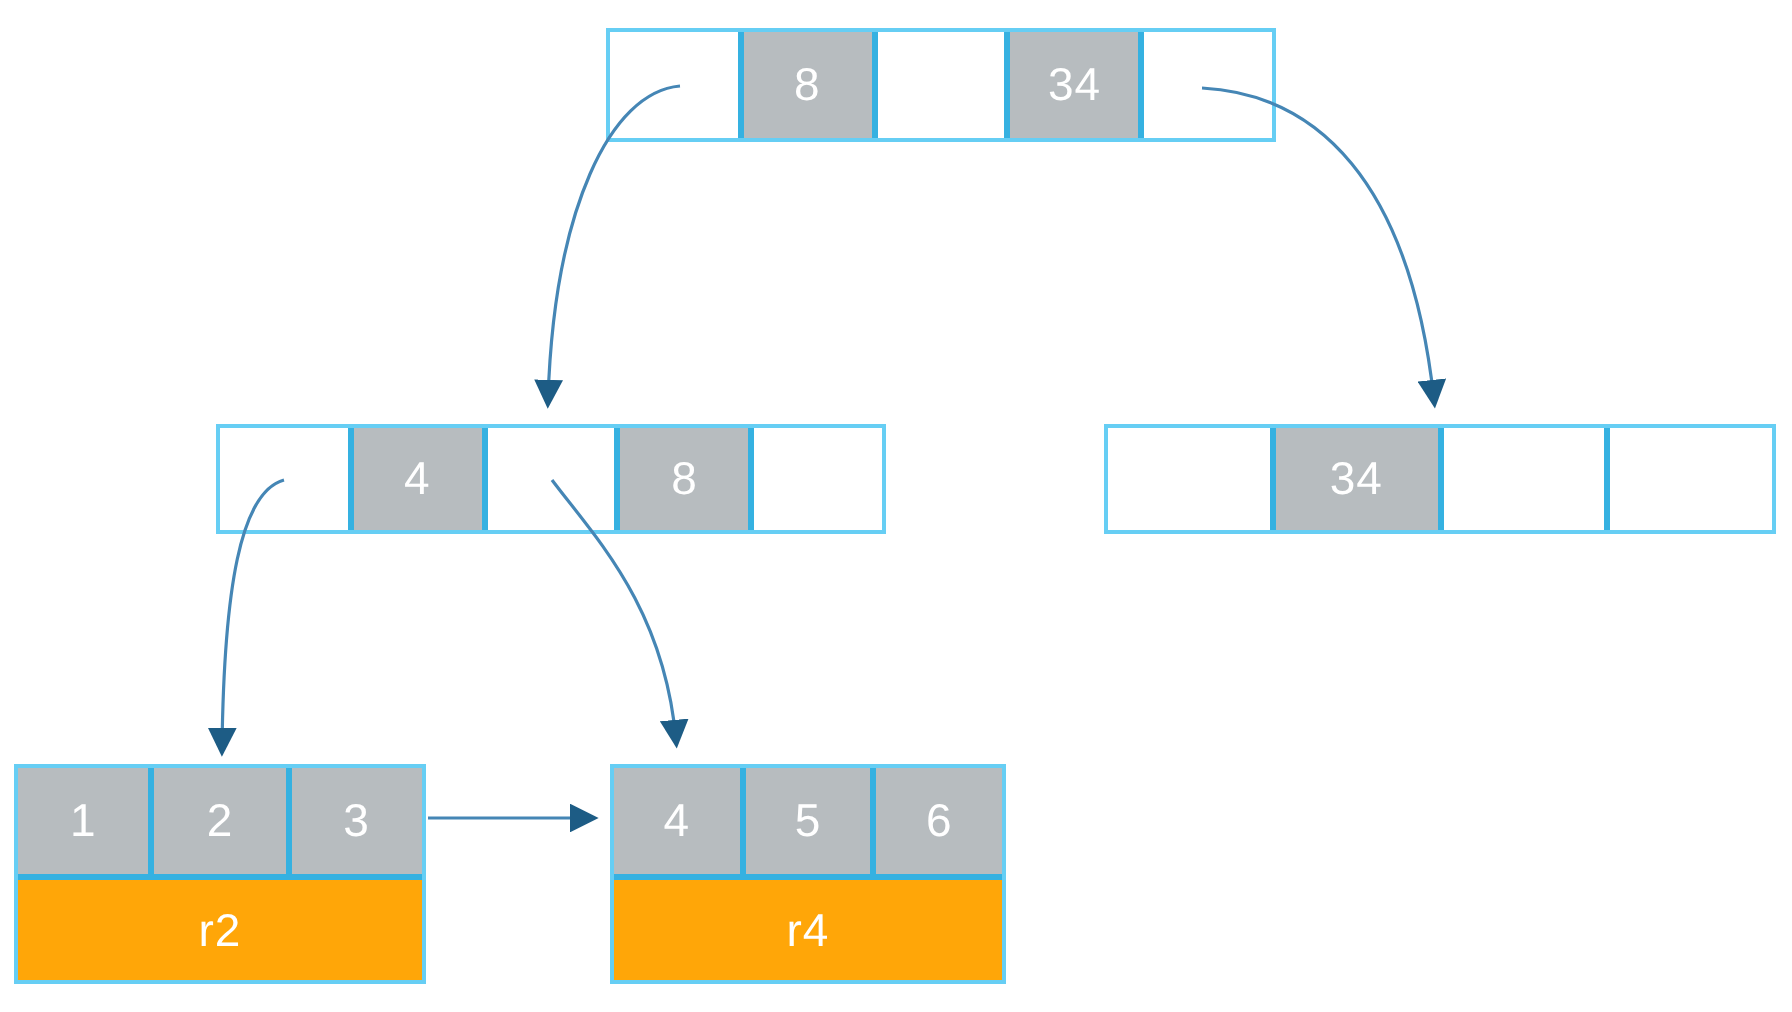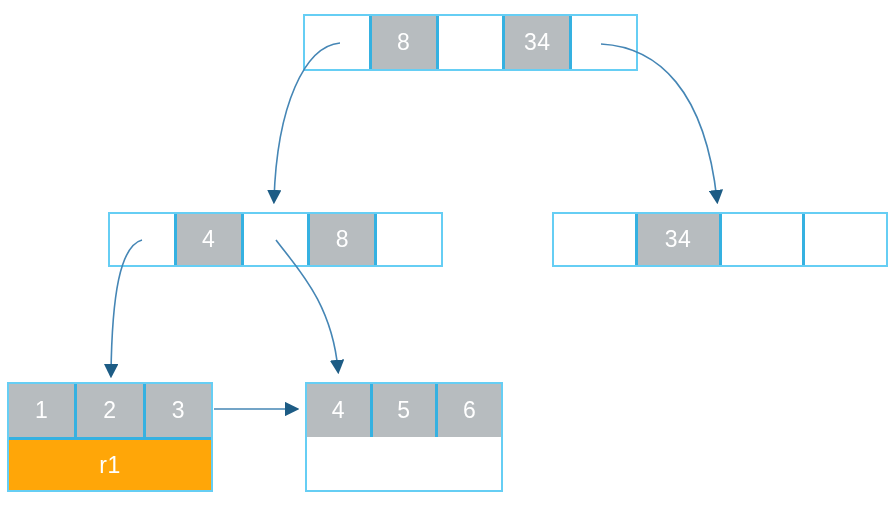--- a/index.html
+++ b/index.html
@@ -96,31 +96,32 @@
     <div class="cell pointer"></div>
   </div>
 
   <div class="leaf" style="left:7px; top:382px; width:206px; height:110px;">
     <div class="row">
       <div class="cell key">1</div>
       <div class="cell key">2</div>
       <div class="cell key">3</div>
     </div>
     <div class="row">
-      <div class="cell record">r1</div>
+      <div class="cell record">r2</div>
     </div>
   </div>
 
   <div class="leaf" style="left:305px; top:382px; width:198px; height:110px;">
     <div class="row">
       <div class="cell key">4</div>
       <div class="cell key">5</div>
       <div class="cell key">6</div>
     </div>
     <div class="row">
+      <div class="cell record">r4</div>
     </div>
   </div>
 
   <svg class="arrows" viewBox="0 0 896 506">
     <defs>
       <marker id="ah" viewBox="0 0 10 10" refX="7" refY="5" markerWidth="9" markerHeight="9" orient="auto-start-reverse">
         <path d="M 0 0 L 10 5 L 0 10 Z" style="fill: var(--arrow-head);"></path>
       </marker>
     </defs>
     <path class="link" d="M 340 43 C 305 46 277 105 274 200" marker-end="url(#ah)"></path>

